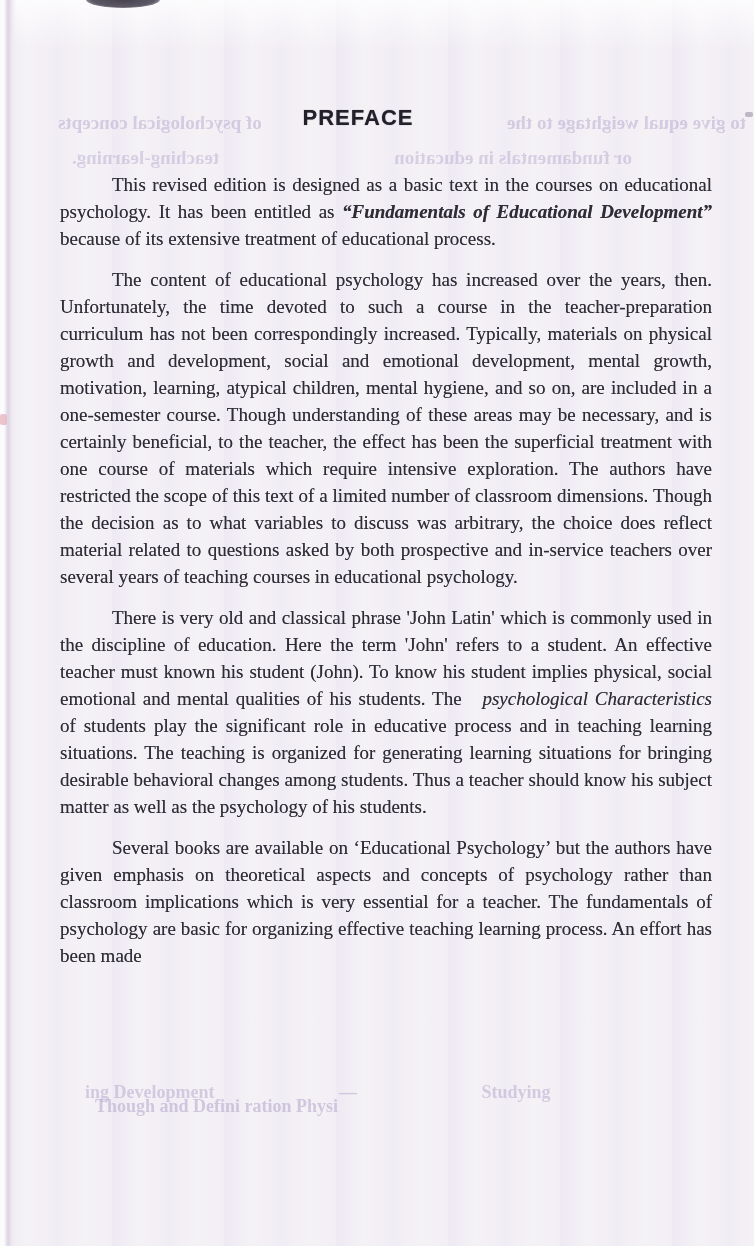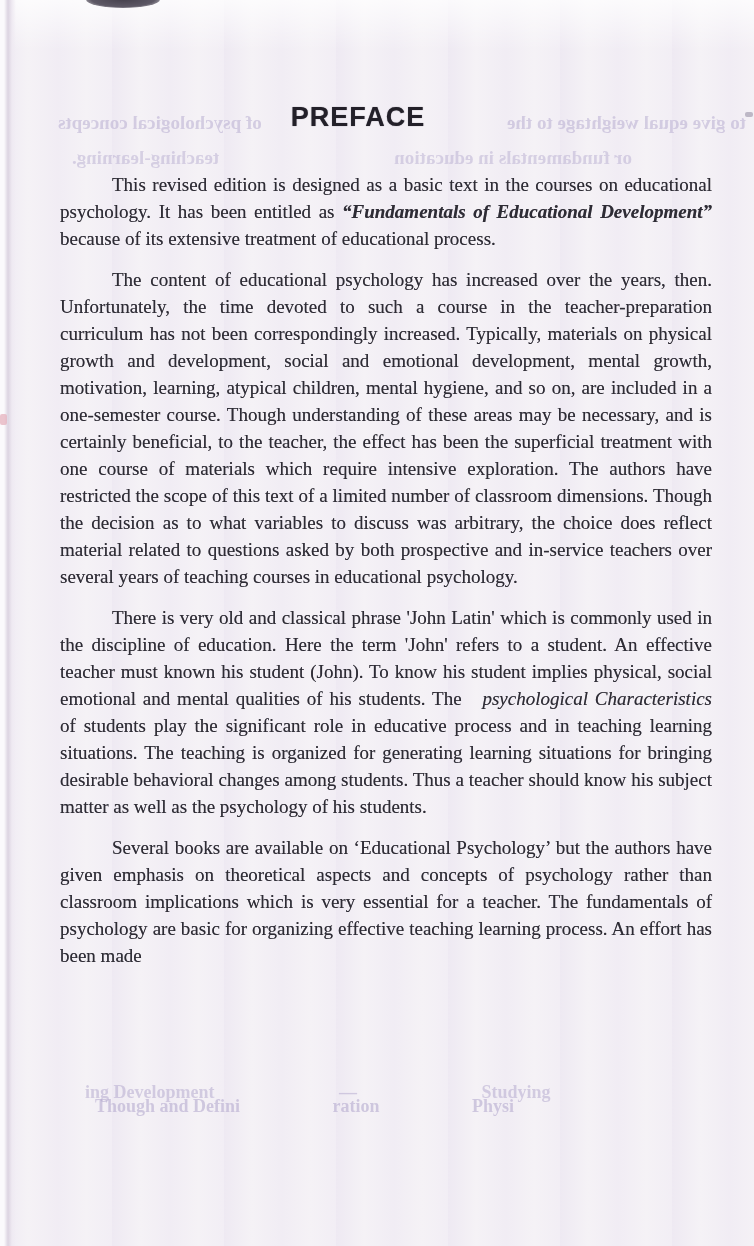--- a/index.html
+++ b/index.html
@@ -49,21 +49,21 @@
     font-size: 19px;
     line-height: 27px;
     text-shadow: 0 0 0.5px rgba(46,44,54,0.55);
   }
   .title {
     margin: 104px 0 40px 0;
     padding-right: 56px;
     text-align: center;
     font-family: "Liberation Sans", sans-serif;
     font-weight: 900;
-    font-size: 27px;
+    font-size: 22px;
     letter-spacing: 1px;
     color: #232029;
     text-shadow: 0 0 1px rgba(30,28,40,0.55);
   }
   .para {
     margin: 0 0 14px 0;
     text-align: justify;
     text-indent: 52px;
   }
   .para.last { }
@@ -79,21 +79,21 @@
     z-index: 1;
     filter: blur(0.7px);
     white-space: nowrap;
   }
   .bleed.mirrored { transform: scaleX(-1); }
   .bleed.flex { display: flex; justify-content: space-between; }
   .bleed.t1 { left: 58px; width: 688px; top: 112px; font-size: 19px; opacity: 0.48; }
   .bleed.t2 { left: 72px; width: 560px; top: 147px; font-size: 19px; opacity: 0.44; }
   .bleed.b1 { left: 95px;  top: 1096px; font-size: 18px; opacity: 0.55; }
   .bleed.b2 { left: 85px;  top: 1082px; font-size: 18px; opacity: 0.50; }
-  .bleed.b1 span + span { margin-left: 88px; }
+  .bleed.b1 span + span { }
   .bleed.b2 span + span { margin-left: 120px; }
 </style>
 </head>
 <body>
 
 <div class="page">
 
   <div class="edge-left"></div>
   <div class="blob"></div>
   <div class="pink-mark"></div>

